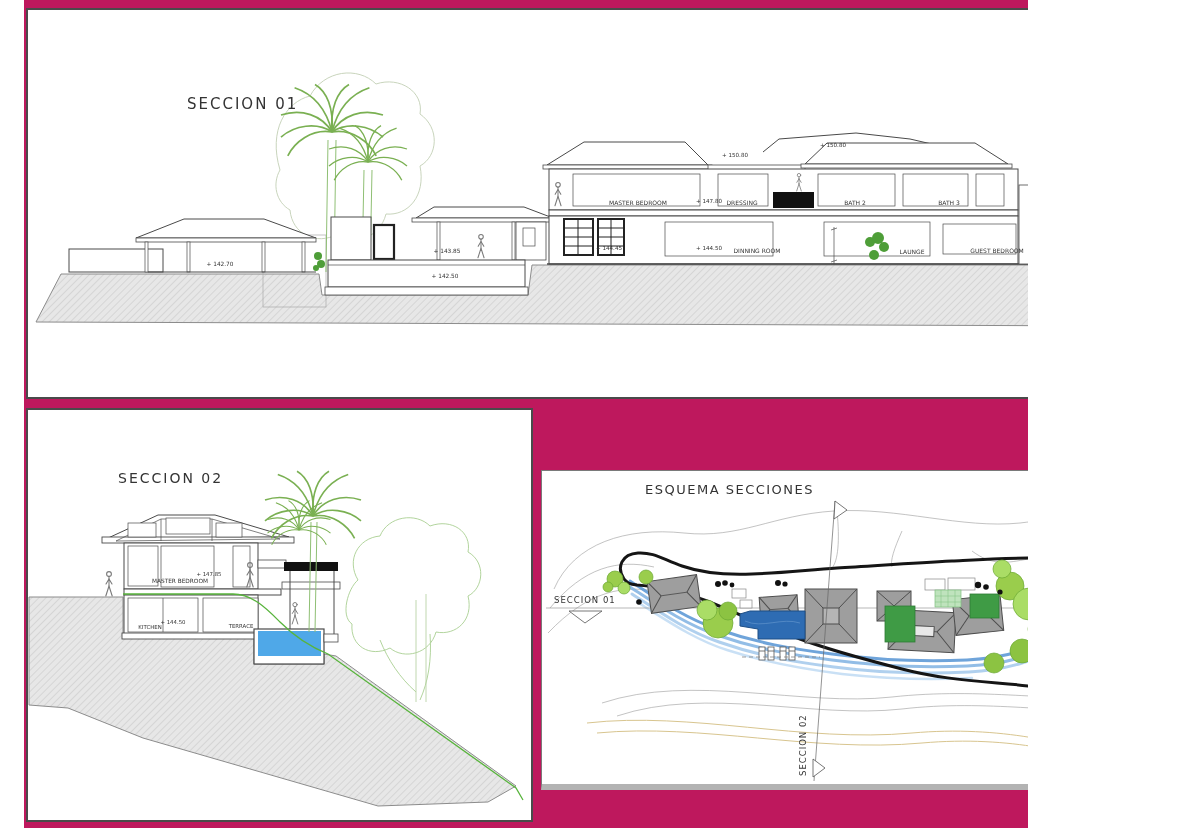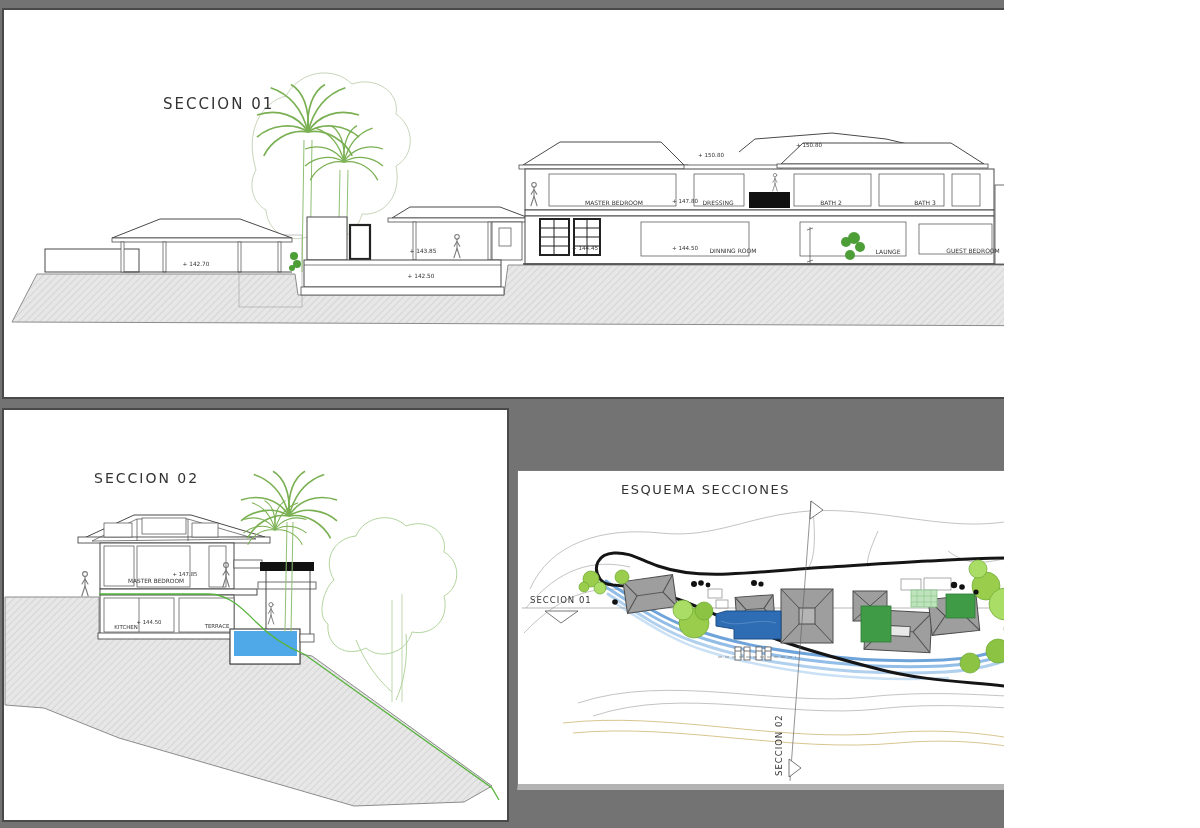--- a/index.html
+++ b/index.html
@@ -1,17 +1,17 @@
 <!DOCTYPE html>
 <html><head>
 <meta charset="utf-8">
 <style>
   html,body{margin:0;padding:0;background:#ffffff;}
-  #sheet{position:relative;width:1004px;height:828px;background:#737373;overflow:hidden;
-         font-family:"DejaVu Sans","Liberation Sans",sans-serif;}
+  #sheet{position:relative;width:1004px;height:828px;background:#be185d;overflow:hidden;
+         font-family:"DejaVu Sans","Liberation Sans",sans-serif;margin-left:24px;}
   .panel{position:absolute;background:#ffffff;}
   #panel-s01{left:2px;top:8px;width:1173px;height:387px;border:2px solid #4a4a4a;}
   #panel-s02{left:2px;top:408px;width:503px;height:410px;border:2px solid #4a4a4a;}
   #panel-esq{left:517px;top:470px;width:563px;height:313px;border:1px solid #7a7a7a;border-bottom:6px solid #b3b3b3;}
   .panel svg{display:block;}
   #accent-orange-h{position:absolute;left:1184px;top:248px;width:16px;height:5px;background:#f0ad74;}
   #accent-orange-v{position:absolute;left:1191px;top:248px;width:5px;height:250px;background:#f0ad74;}
   text{fill:#333;}
 </style>
 </head>

